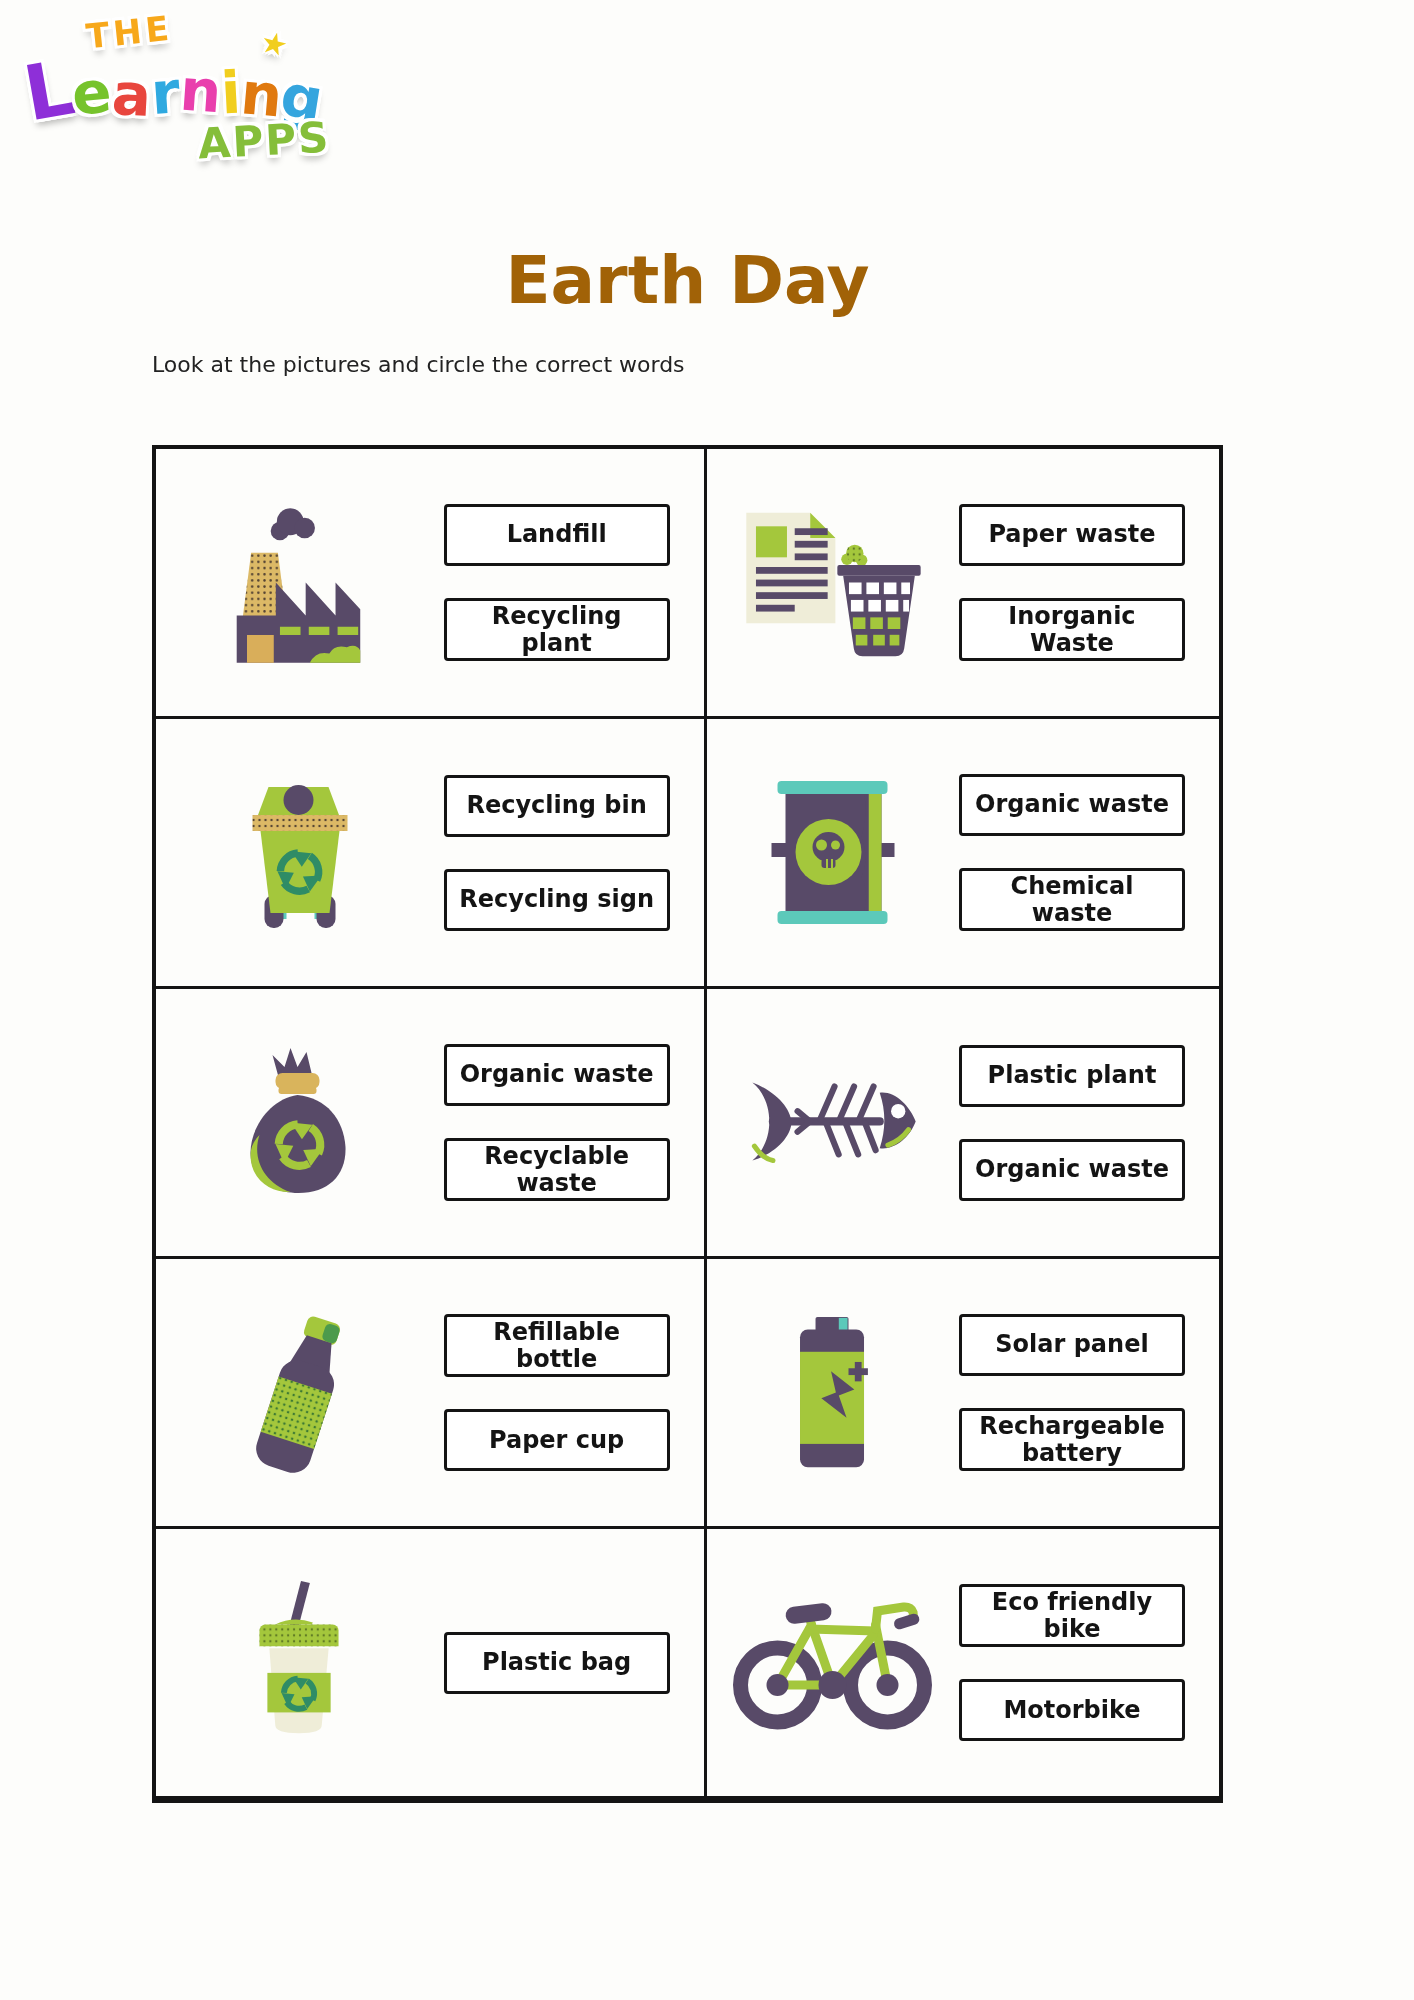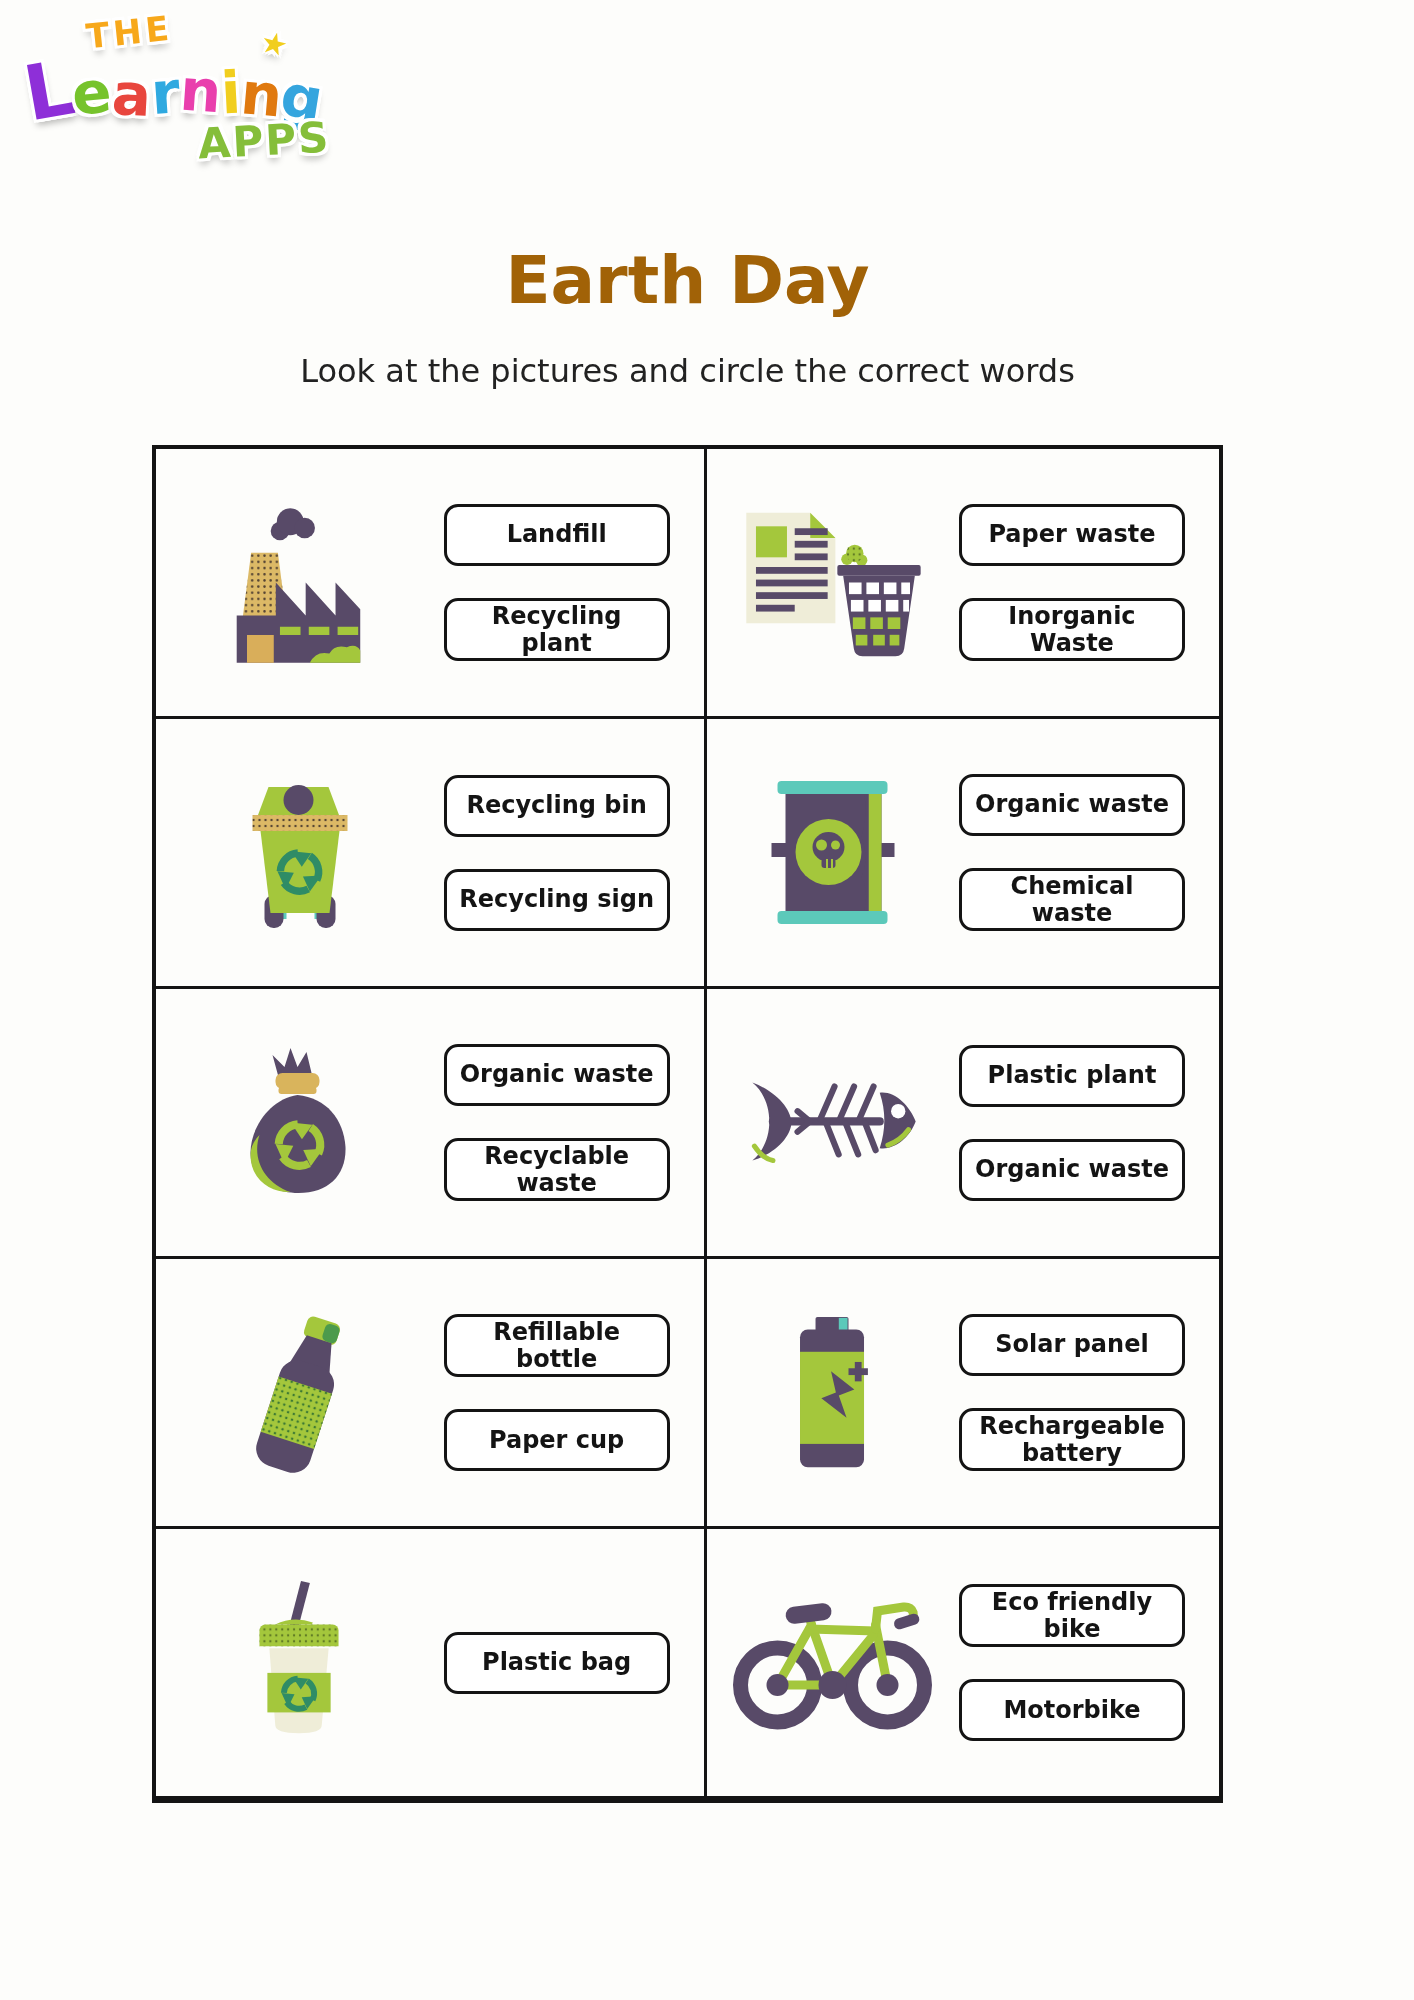--- a/index.html
+++ b/index.html
@@ -31,33 +31,33 @@
   .lc6{color:#e0790f;transform:rotate(5deg) translateY(2px);}
   .lc7{color:#35a5de;transform:rotate(9deg) translateY(5px);}
   .logo-star{position:absolute;left:245px;top:22px;font-size:30px;color:#f1ce1e;
     transform:rotate(14deg);}
   .logo-apps{position:absolute;left:182px;top:112px;font-size:42px;font-weight:800;
     color:#85be3a;letter-spacing:2px;transform:rotate(-3deg);}
 
   
   .title{position:absolute;left:152px;top:248px;width:1071px;text-align:center;
     font-size:66px;font-weight:700;line-height:1;color:#a16207;}
-  .subtitle{position:absolute;left:152px;top:352px;width:1071px;text-align:center;
-    font-size:32px;color:#222;}
+  .subtitle{position:absolute;left:152px;top:352px;width:1071px;
+    font-size:22px;color:#222;}
 
   
   .grid{position:absolute;left:152px;top:445px;width:1071px;height:1358px;
     border:4px solid #141414;box-sizing:border-box;
     display:grid;grid-template-columns:51.8% 48.2%;grid-auto-rows:1fr;}
   .cell{display:flex;align-items:center;box-sizing:border-box;
     border-bottom:3px solid #141414;}
   .cell.col-l{border-right:3px solid #141414;}
   .icon-zone{flex:1;display:flex;justify-content:center;align-items:center;}
   .opts{width:226px;margin-right:34px;display:flex;flex-direction:column;gap:32px;}
-  .opt{min-height:62px;border:3px solid #141414;border-radius:14px;background:#fff;
+  .opt{min-height:62px;border:3px solid #141414;border-radius:4px;background:#fff;
     display:flex;align-items:center;justify-content:center;text-align:center;
     font-size:24px;font-weight:700;line-height:1.12;white-space:pre-line;
     padding:2px 8px;box-sizing:border-box;}
 </style>
 </head>
 <body>
 
 <div class="logo">
   <div class="logo-the outline">THE</div>
   <div class="logo-learning outline">

